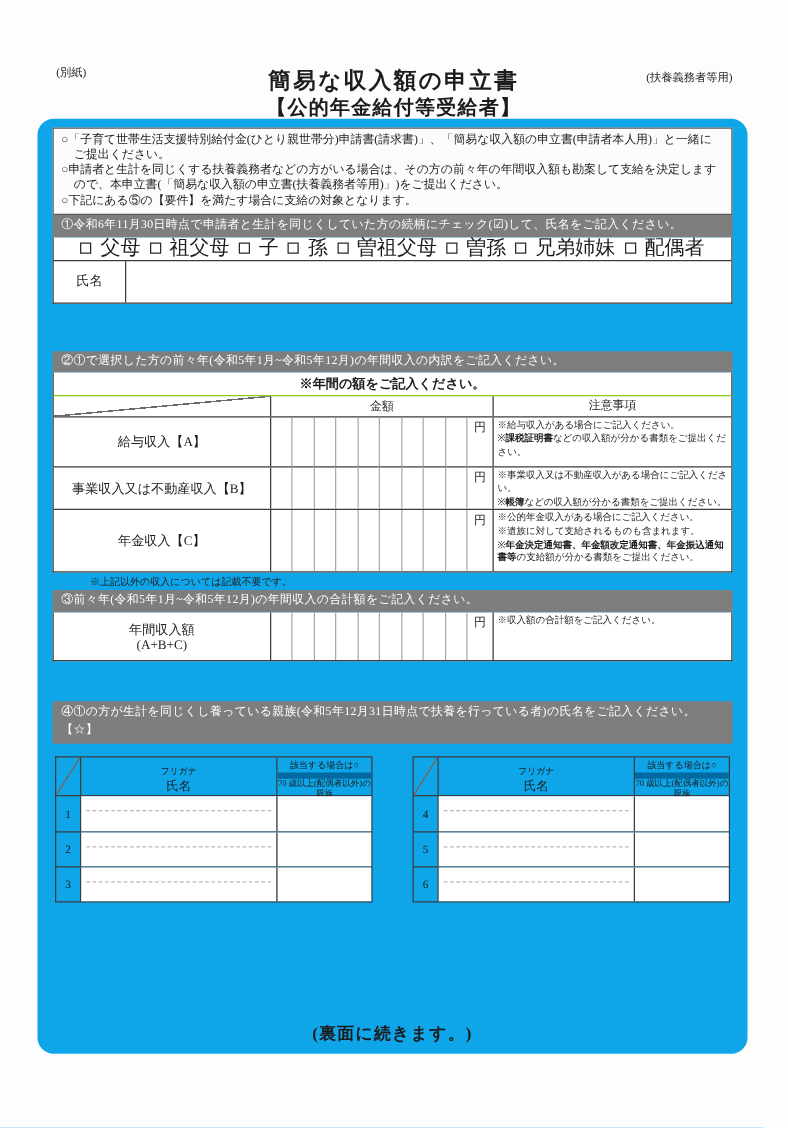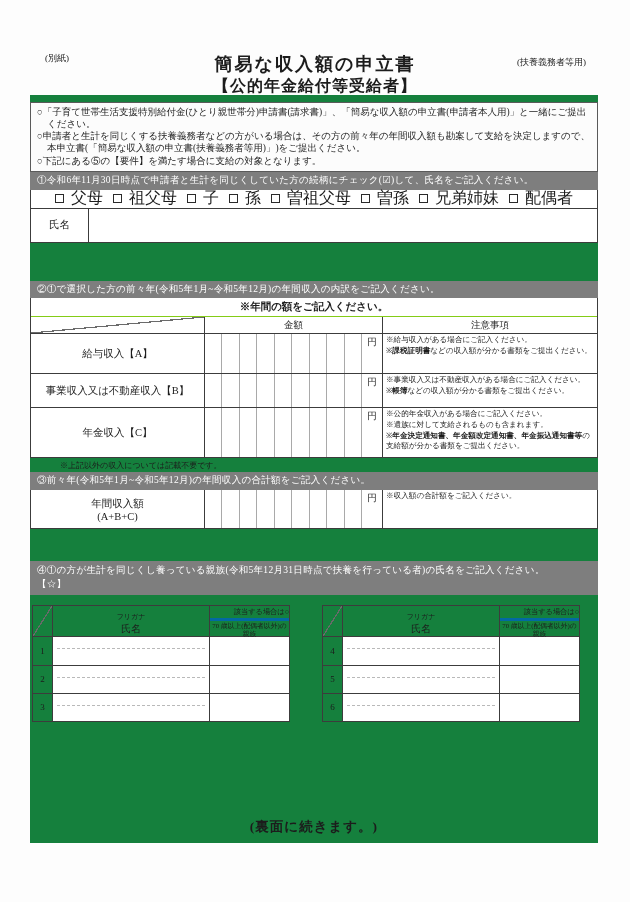--- a/index.html
+++ b/index.html
@@ -13,21 +13,21 @@
   
   .corner-left  { position:absolute; left:45px;  top:52px; font-size:9px; }
   .corner-right { position:absolute; right:44px; top:56px; font-size:9px; }
   .page-title   { position:absolute; left:0; right:0; top:52px; text-align:center; font-weight:bold; }
   .page-title .t1 { font-size:18px; letter-spacing:2px; }
   .page-title .t2 { font-size:16px; letter-spacing:1px; }
 
   
   .sheet {
     position:absolute; left:30px; top:95px; width:568px; height:748px;
-    background:#15803d; padding:7px 0;
+    background:#0ea5e9; padding:7px 12px;border-radius:13px;
   }
 
   
   .intro {
     background:#fcfcfc; border:1px solid #5a5a5a;
     padding:3px 6px 4px 6px; font-size:9.5px; line-height:1.28;
   }
   .intro .item { text-indent:-10px; padding-left:10px; }
 
   
@@ -80,21 +80,21 @@
   .fam-wrap { display:flex; gap:32px; margin-top:10px; padding:0 2px; }
   .fam { width:258px; border:1px solid #3c3c3c; }
   .fam-head { display:flex; height:31px; border-bottom:1px solid #3c3c3c; }
   .f-num { width:20px; border-right:1px solid #3c3c3c; display:flex;
            align-items:center; justify-content:center; font-size:9px; }
   .f-name { width:157px; border-right:1px solid #3c3c3c; }
   .f-circ { flex:1; }
   .fam-head .f-name { display:flex; flex-direction:column; align-items:center; justify-content:flex-end; }
   .f-furi { font-size:7px; }
   .f-shimei { font-size:10px; }
-  .f-circ .top { font-size:7.2px; text-align:right; border-bottom:3px solid #0369a1; padding:1px 0; }
+  .f-circ .top { font-size:7.2px; text-align:center; border-bottom:5px solid #0369a1; padding:1px 0; }
   .f-circ .bot { font-size:6.8px; text-align:center; line-height:1.25; padding-top:1px; }
   .fam-row { display:flex; height:28px; }
   .fam-row + .fam-row { border-top:1px solid #3c3c3c; }
   .fam-row .f-name, .fam-row .f-circ { background:#ffffff; }
   .fam-row .f-name { position:relative; }
   .fam-row .f-name .dash { position:absolute; left:4px; right:4px; top:40%;
                            border-top:1px dashed #b9b9b9; }
   
   .continue { position:absolute; left:0; right:0; bottom:7px; text-align:center;
               font-weight:bold; font-size:13.5px; letter-spacing:1px; }

